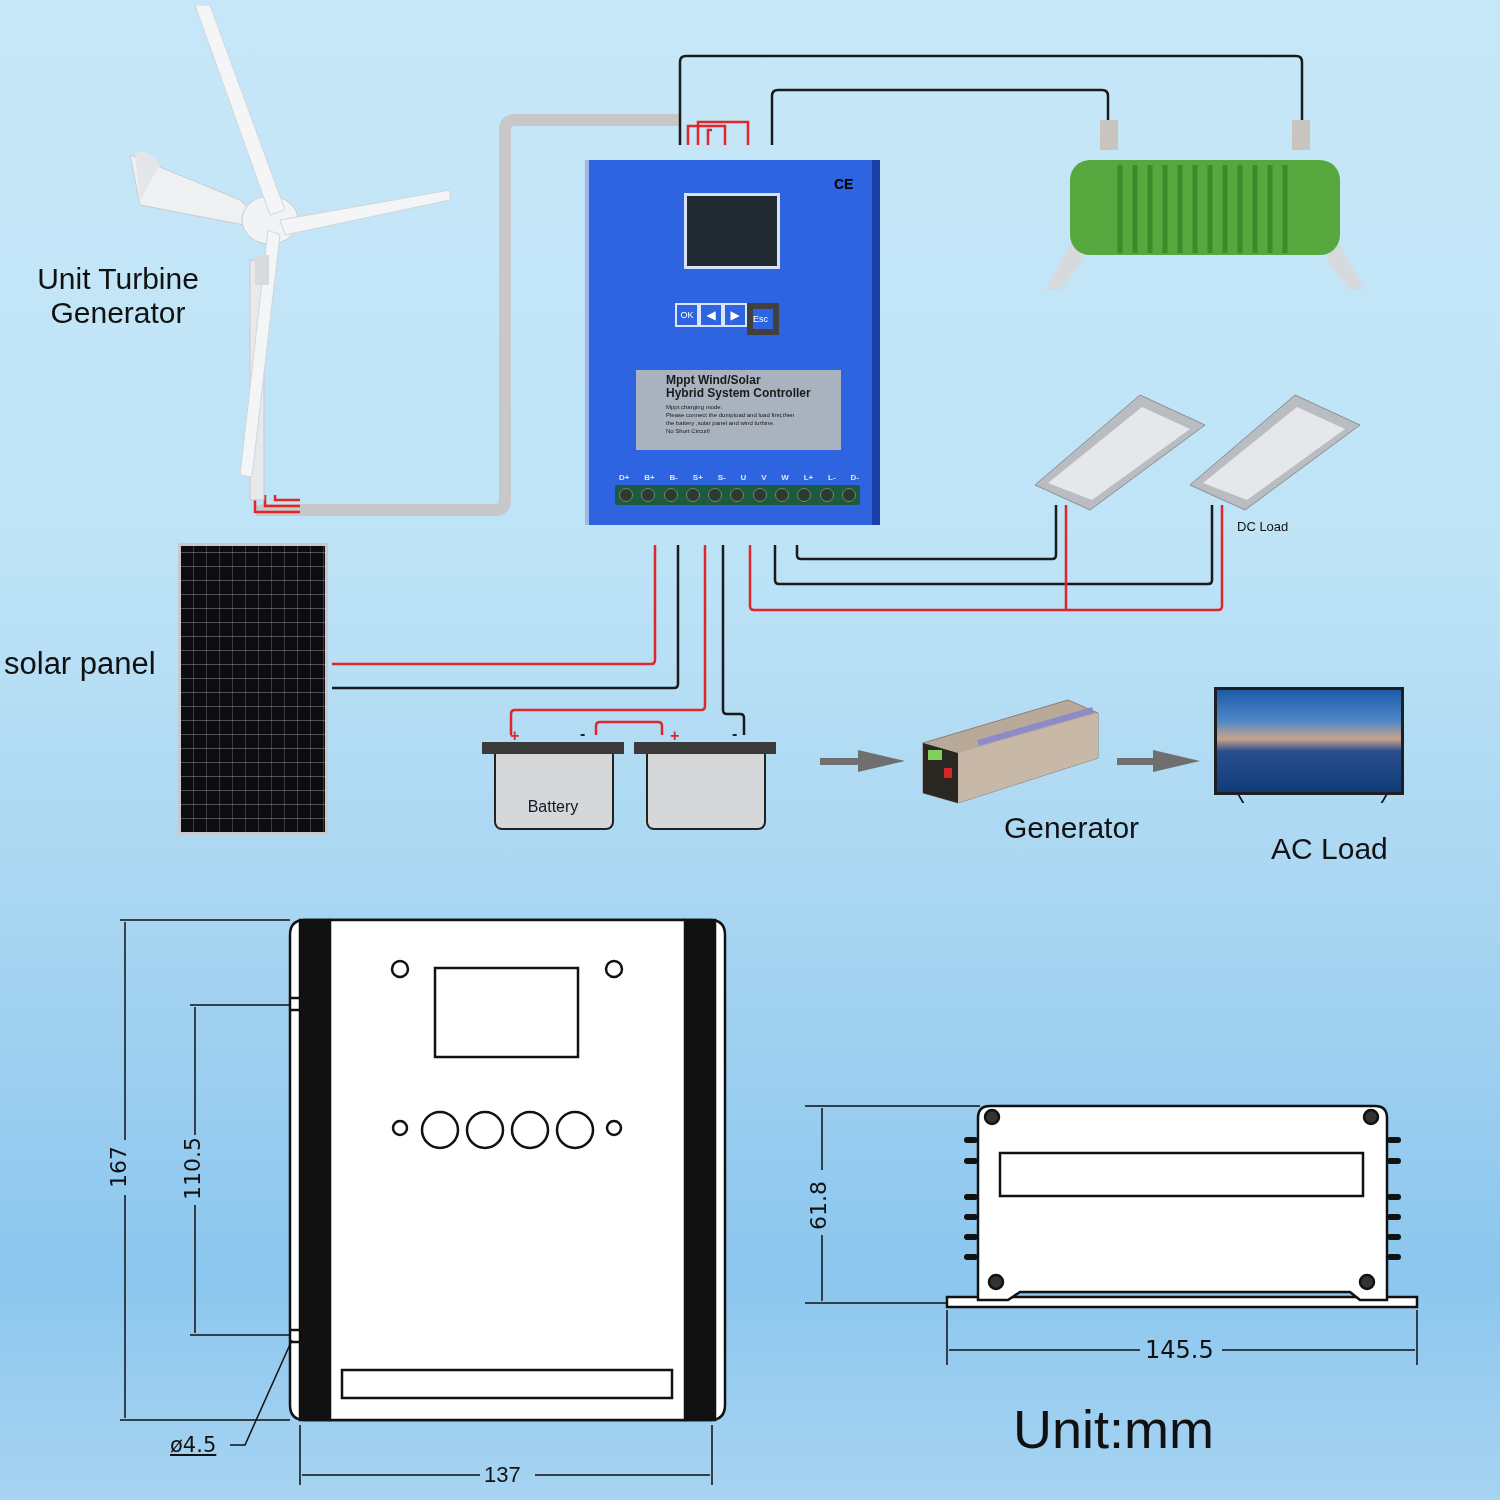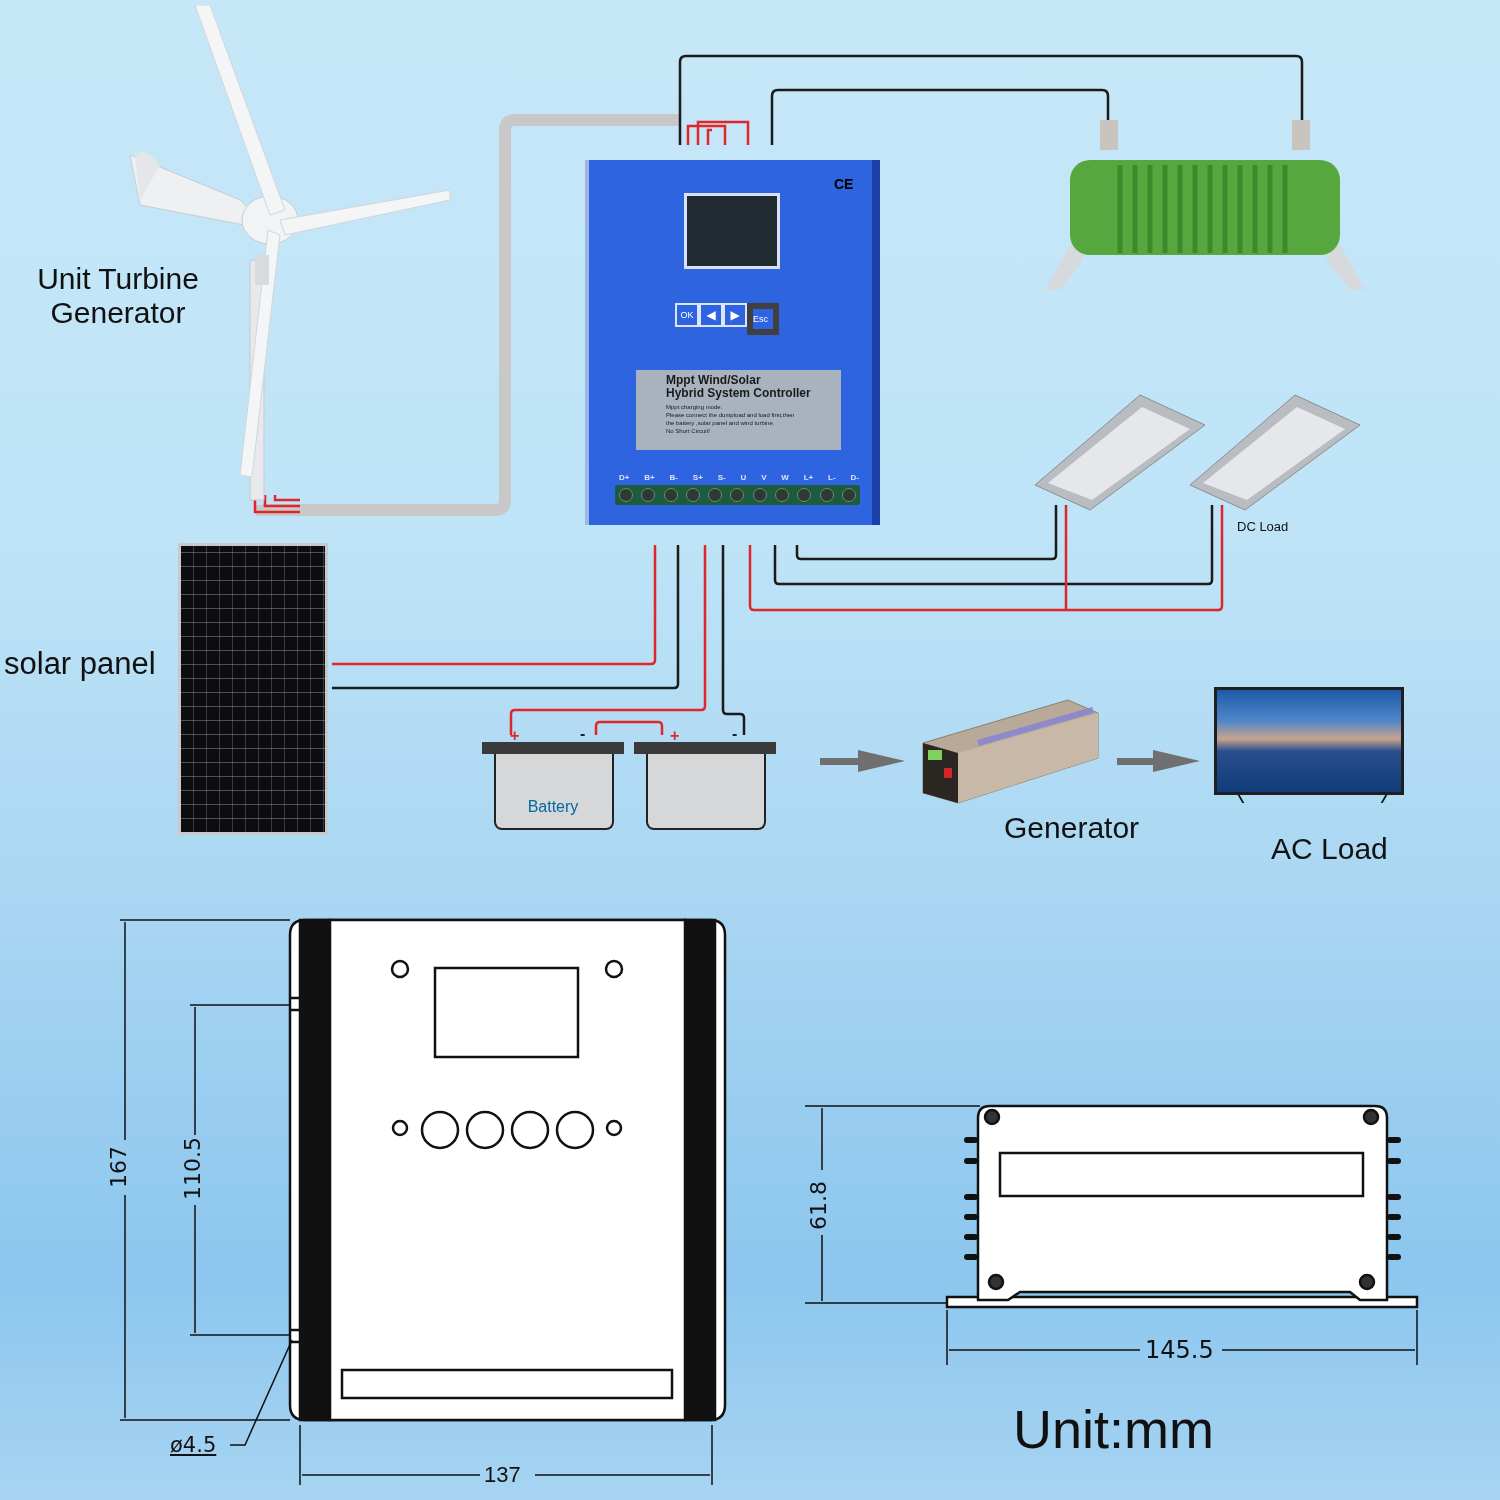--- a/index.html
+++ b/index.html
@@ -143,21 +143,21 @@
        background-blend-mode:normal;">
   <div style="position:absolute;inset:0;background:repeating-linear-gradient(0deg, transparent 0 13px, rgba(160,160,170,0.45) 13px 14px);"></div>
 </div>
 <div class="lbl" style="left:4px;top:646px;font-size:31px">solar panel</div>
 
 <div class="abs" style="left:482px;top:742px;width:142px;height:88px;">
   <div style="position:absolute;left:0;top:0;width:142px;height:12px;background:#3a3a3a;"></div>
   <div style="position:absolute;left:12px;top:12px;width:116px;height:74px;background:#d6d7d9;border:2.5px solid #222;border-top:none;border-radius:0 0 8px 8px;"></div>
   <div style="position:absolute;left:28px;top:-15px;color:#e0262a;font-size:16px;font-weight:bold;">+</div>
   <div style="position:absolute;left:98px;top:-17px;color:#222;font-size:16px;font-weight:bold;">-</div>
-  <div style="position:absolute;left:0;width:142px;top:56px;text-align:center;font-size:16px;color:#0369a1;">Battery</div>
+  <div style="position:absolute;left:0;width:142px;top:56px;text-align:center;font-size:16px;color:#0f172a;">Battery</div>
 </div>
 <div class="abs" style="left:634px;top:742px;width:142px;height:88px;">
   <div style="position:absolute;left:0;top:0;width:142px;height:12px;background:#3a3a3a;"></div>
   <div style="position:absolute;left:12px;top:12px;width:116px;height:74px;background:#d6d7d9;border:2.5px solid #222;border-top:none;border-radius:0 0 8px 8px;"></div>
   <div style="position:absolute;left:36px;top:-15px;color:#e0262a;font-size:16px;font-weight:bold;">+</div>
   <div style="position:absolute;left:98px;top:-17px;color:#222;font-size:16px;font-weight:bold;">-</div>
 </div>
 
 <svg class="abs" style="left:918px;top:698px" width="185" height="110">
   <path d="M5 45 L150 2 L180 15 L180 60 L40 105 L5 95 Z" fill="#b9a999" stroke="#8c7e72"></path>

